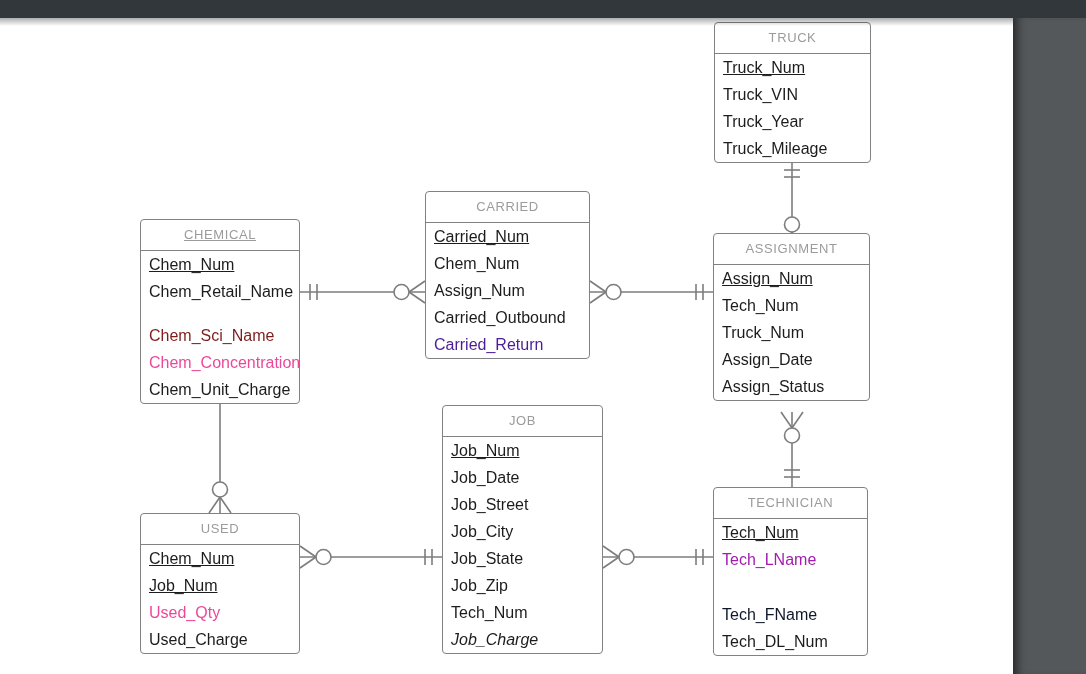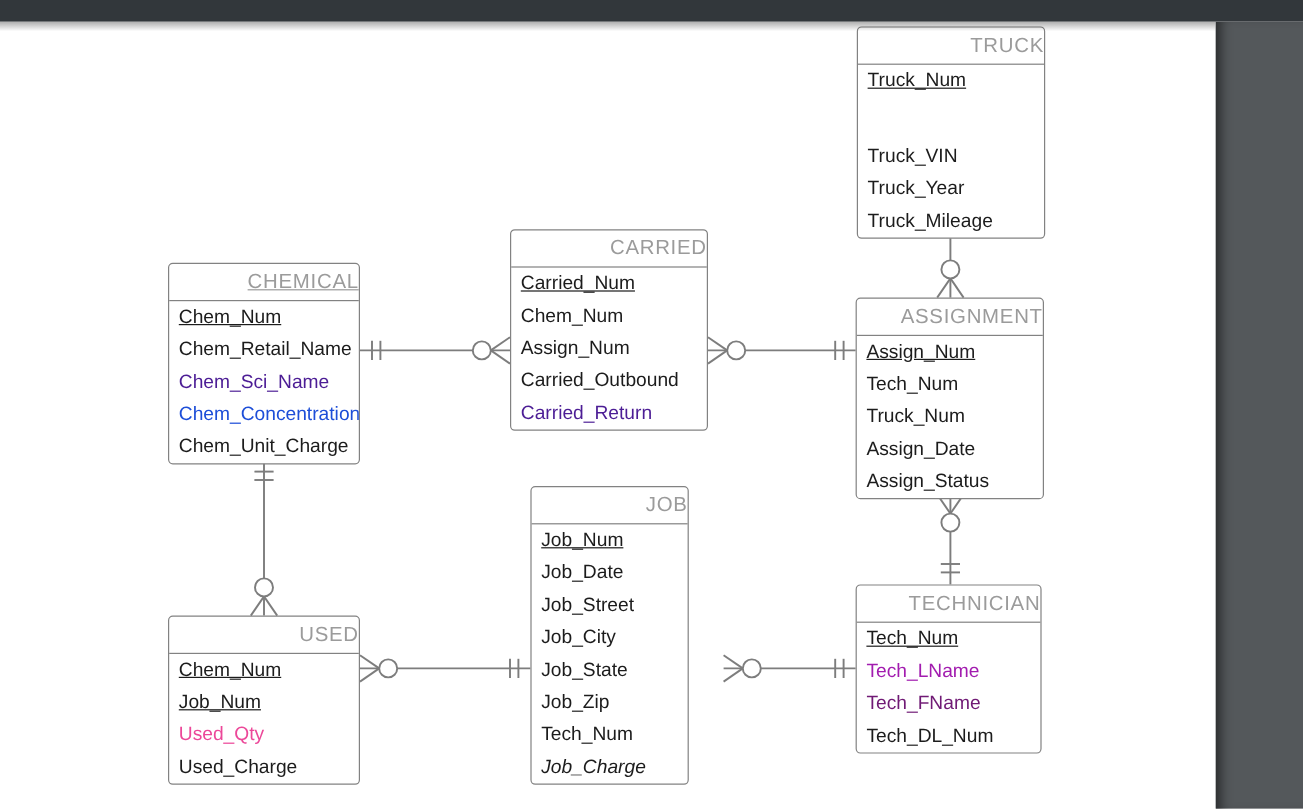--- a/index.html
+++ b/index.html
@@ -59,22 +59,22 @@
     position: absolute;
     background: #ffffff;
     border: 1.6px solid #828282;
     border-radius: 4px;
     box-sizing: border-box;
     z-index: 5;
   }
   .entity-header {
     height: 30px;
     line-height: 29px;
-    text-align: right;
-    font-size: 17px;
+    text-align: center;
+    font-size: 13px;
     letter-spacing: 0.6px;
     border-bottom: 1.6px solid #828282;
   }
   .entity-attr {
     height: 27px;
     line-height: 27px;
     padding-left: 8px;
     font-size: 16px;
     white-space: nowrap;
     overflow: hidden;
@@ -145,49 +145,49 @@
           <line x1="619" y1="557" x2="603" y2="546" stroke="#7d7d7d" stroke-width="1.6"></line>
           <circle cx="626.5" cy="557" r="7.5" fill="#ffffff" stroke="#7d7d7d" stroke-width="1.6"></circle>
           <line x1="703" y1="549" x2="703" y2="565" stroke="#7d7d7d" stroke-width="1.6"></line>
           <line x1="696" y1="549" x2="696" y2="565" stroke="#7d7d7d" stroke-width="1.6"></line>
         </g>
       </svg>
     <div id="entities">
         <div class="entity" style="left: 714px; top: 4px; width: 157px;">
           <div class="entity-header" style="color: rgb(155, 155, 155);">TRUCK</div>
           <div class="entity-attr key" style="color: rgb(28, 28, 28);">Truck_Num</div>
-          <div class="entity-attr" style="color: rgb(28, 28, 28); margin-top: 36px;">Truck_VIN</div>
+          <div class="entity-attr" style="color: rgb(28, 28, 28);">Truck_VIN</div>
           <div class="entity-attr" style="color: rgb(28, 28, 28);">Truck_Year</div>
           <div class="entity-attr" style="color: rgb(28, 28, 28);">Truck_Mileage</div>
         </div>
         <div class="entity" style="left: 425px; top: 173px; width: 165px;">
           <div class="entity-header" style="color: rgb(155, 155, 155);">CARRIED</div>
           <div class="entity-attr key" style="color: rgb(28, 28, 28);">Carried_Num</div>
           <div class="entity-attr" style="color: rgb(28, 28, 28);">Chem_Num</div>
           <div class="entity-attr" style="color: rgb(28, 28, 28);">Assign_Num</div>
           <div class="entity-attr" style="color: rgb(28, 28, 28);">Carried_Outbound</div>
           <div class="entity-attr" style="color: #4c1d95;">Carried_Return</div>
         </div>
         <div class="entity" style="left: 140px; top: 201px; width: 160px;">
           <div class="entity-header" style="color: rgb(155, 155, 155); text-decoration: underline;">CHEMICAL</div>
           <div class="entity-attr key" style="color: rgb(28, 28, 28);">Chem_Num</div>
           <div class="entity-attr" style="color: rgb(28, 28, 28);">Chem_Retail_Name</div>
-          <div class="entity-attr" style="color: #4c1d95;">Chem_Sci_Name</div>
-          <div class="entity-attr" style="color: #1d4ed8;">Chem_Concentration</div>
+          <div class="entity-attr" style="color: #7f1d1d; margin-top: 17px;">Chem_Sci_Name</div>
+          <div class="entity-attr" style="color: #ec4899;">Chem_Concentration</div>
           <div class="entity-attr" style="color: rgb(28, 28, 28);">Chem_Unit_Charge</div>
         </div>
-        <div class="entity" style="left: 713px; top: 230px; width: 157px;">
+        <div class="entity" style="left: 713px; top: 215px; width: 157px;">
           <div class="entity-header" style="color: rgb(155, 155, 155);">ASSIGNMENT</div>
           <div class="entity-attr key" style="color: rgb(28, 28, 28);">Assign_Num</div>
           <div class="entity-attr" style="color: rgb(28, 28, 28);">Tech_Num</div>
           <div class="entity-attr" style="color: rgb(28, 28, 28);">Truck_Num</div>
           <div class="entity-attr" style="color: rgb(28, 28, 28);">Assign_Date</div>
           <div class="entity-attr" style="color: rgb(28, 28, 28);">Assign_Status</div>
         </div>
-        <div class="entity" style="left: 442px; top: 387px; width: 132px;">
+        <div class="entity" style="left: 442px; top: 387px; width: 161px;">
           <div class="entity-header" style="color: rgb(155, 155, 155);">JOB</div>
           <div class="entity-attr key" style="color: rgb(28, 28, 28);">Job_Num</div>
           <div class="entity-attr" style="color: rgb(28, 28, 28);">Job_Date</div>
           <div class="entity-attr" style="color: rgb(28, 28, 28);">Job_Street</div>
           <div class="entity-attr" style="color: rgb(28, 28, 28);">Job_City</div>
           <div class="entity-attr" style="color: rgb(28, 28, 28);">Job_State</div>
           <div class="entity-attr" style="color: rgb(28, 28, 28);">Job_Zip</div>
           <div class="entity-attr" style="color: rgb(28, 28, 28);">Tech_Num</div>
           <div class="entity-attr" style="color: rgb(28, 28, 28); font-style: italic;">Job_Charge</div>
         </div>
@@ -195,19 +195,19 @@
           <div class="entity-header" style="color: rgb(155, 155, 155);">USED</div>
           <div class="entity-attr key" style="color: rgb(28, 28, 28);">Chem_Num</div>
           <div class="entity-attr key" style="color: rgb(28, 28, 28);">Job_Num</div>
           <div class="entity-attr" style="color: #ec4899;">Used_Qty</div>
           <div class="entity-attr" style="color: rgb(28, 28, 28);">Used_Charge</div>
         </div>
         <div class="entity" style="left: 713px; top: 469px; width: 155px;">
           <div class="entity-header" style="color: rgb(155, 155, 155);">TECHNICIAN</div>
           <div class="entity-attr key" style="color: rgb(28, 28, 28);">Tech_Num</div>
           <div class="entity-attr" style="color: #a21caf;">Tech_LName</div>
-          <div class="entity-attr" style="color: #701a75;">Tech_FName</div>
+          <div class="entity-attr" style="color: #0f172a; margin-top: 28px;">Tech_FName</div>
           <div class="entity-attr" style="color: rgb(28, 28, 28);">Tech_DL_Num</div>
         </div>
       </div>
   </div>
   <div class="side-panel" style="background: rgb(84, 88, 91);"></div>
 </div>
 
 </body></html>

